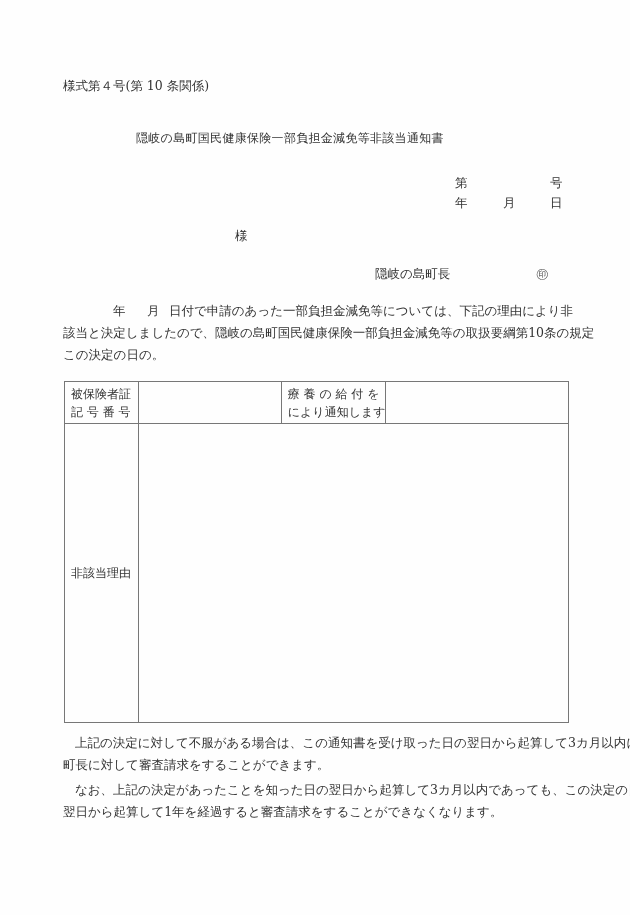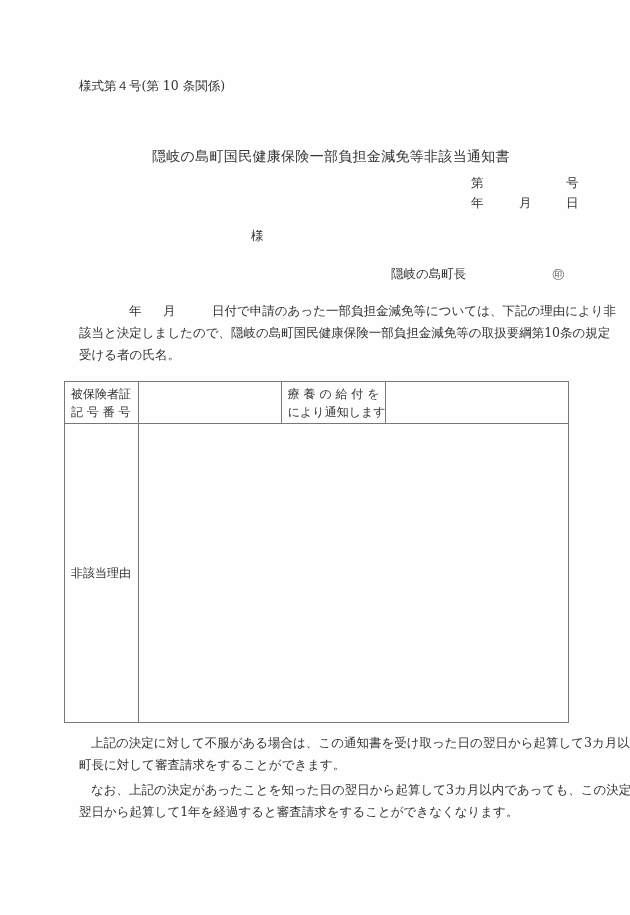--- a/index.html
+++ b/index.html
@@ -1,20 +1,20 @@
 <!DOCTYPE html>
 <html><head>
 <meta charset="utf-8">
 <style>
   html, body { margin:0; padding:0; background:#fefefe; }
   body { width:630px; height:915px; position:relative; overflow:hidden;
          font-family:"DejaVu Serif","Liberation Serif",serif; color:#333; }
-  .abs { position:absolute; white-space:nowrap;margin-left:16px; }
+  .abs { position:absolute; white-space:nowrap; }
   .t13 { font-size:12.5px; }
-  .title { font-size:14px; left:136px; top:148px; letter-spacing:0.3px; }
+  .title { font-size:12px; left:136px; top:130px; letter-spacing:0.3px; }
   .form-no { left:63px; top:78px; font-size:12.5px; }
   table.grid { position:absolute; left:64px; top:381px; width:505px; border-collapse:collapse; }
   table.grid td { border:1px solid #777; font-size:12px; padding:0; vertical-align:middle; }
   .hdr td { height:41px;margin-left:16px; }
   .cell-label { line-height:18px; padding-left:6px !important; }
   .cell-label div { white-space:nowrap; }
   .reason td { height:298px; }
 </style>
 </head>
 <body>
@@ -31,23 +31,23 @@
   <div class="abs t13" style="left:503px;top:195px;">月</div>
   <div class="abs t13" style="left:550px;top:195px;">日</div>
 
   <div class="abs t13" style="left:235px;top:228px;">様</div>
 
   <div class="abs t13" style="left:347px;top:266px;padding-left:28px;">隠岐の島町長</div>
   <div class="abs t13" style="left:536px;top:266px;">㊞</div>
 
   <div class="abs t13" style="left:113px;top:303px;">年</div>
   <div class="abs t13" style="left:147px;top:303px;">月</div>
-  <div class="abs t13" style="left:196px;top:303px;text-align:right;">日付で申請のあった一部負担金減免等については、下記の理由により非</div>
+  <div class="abs t13" style="left:169px;top:303px;text-align:right;">日付で申請のあった一部負担金減免等については、下記の理由により非</div>
   <div class="abs t13" style="left:63px;top:325px;">該当と決定しましたので、隠岐の島町国民健康保険一部負担金減免等の取扱要綱第10条の規定</div>
-  <div class="abs t13" style="left:63px;top:347px;">受ける者の氏名。</div>
+  <div class="abs t13" style="left:63px;top:347px;">この決定の日の。</div>
 
   <table class="grid">
     <colgroup>
       <col style="width:74px">
       <col style="width:144px">
       <col style="width:103px">
       <col style="width:184px">
     </colgroup>
     <tbody>
         <tr class="hdr">

